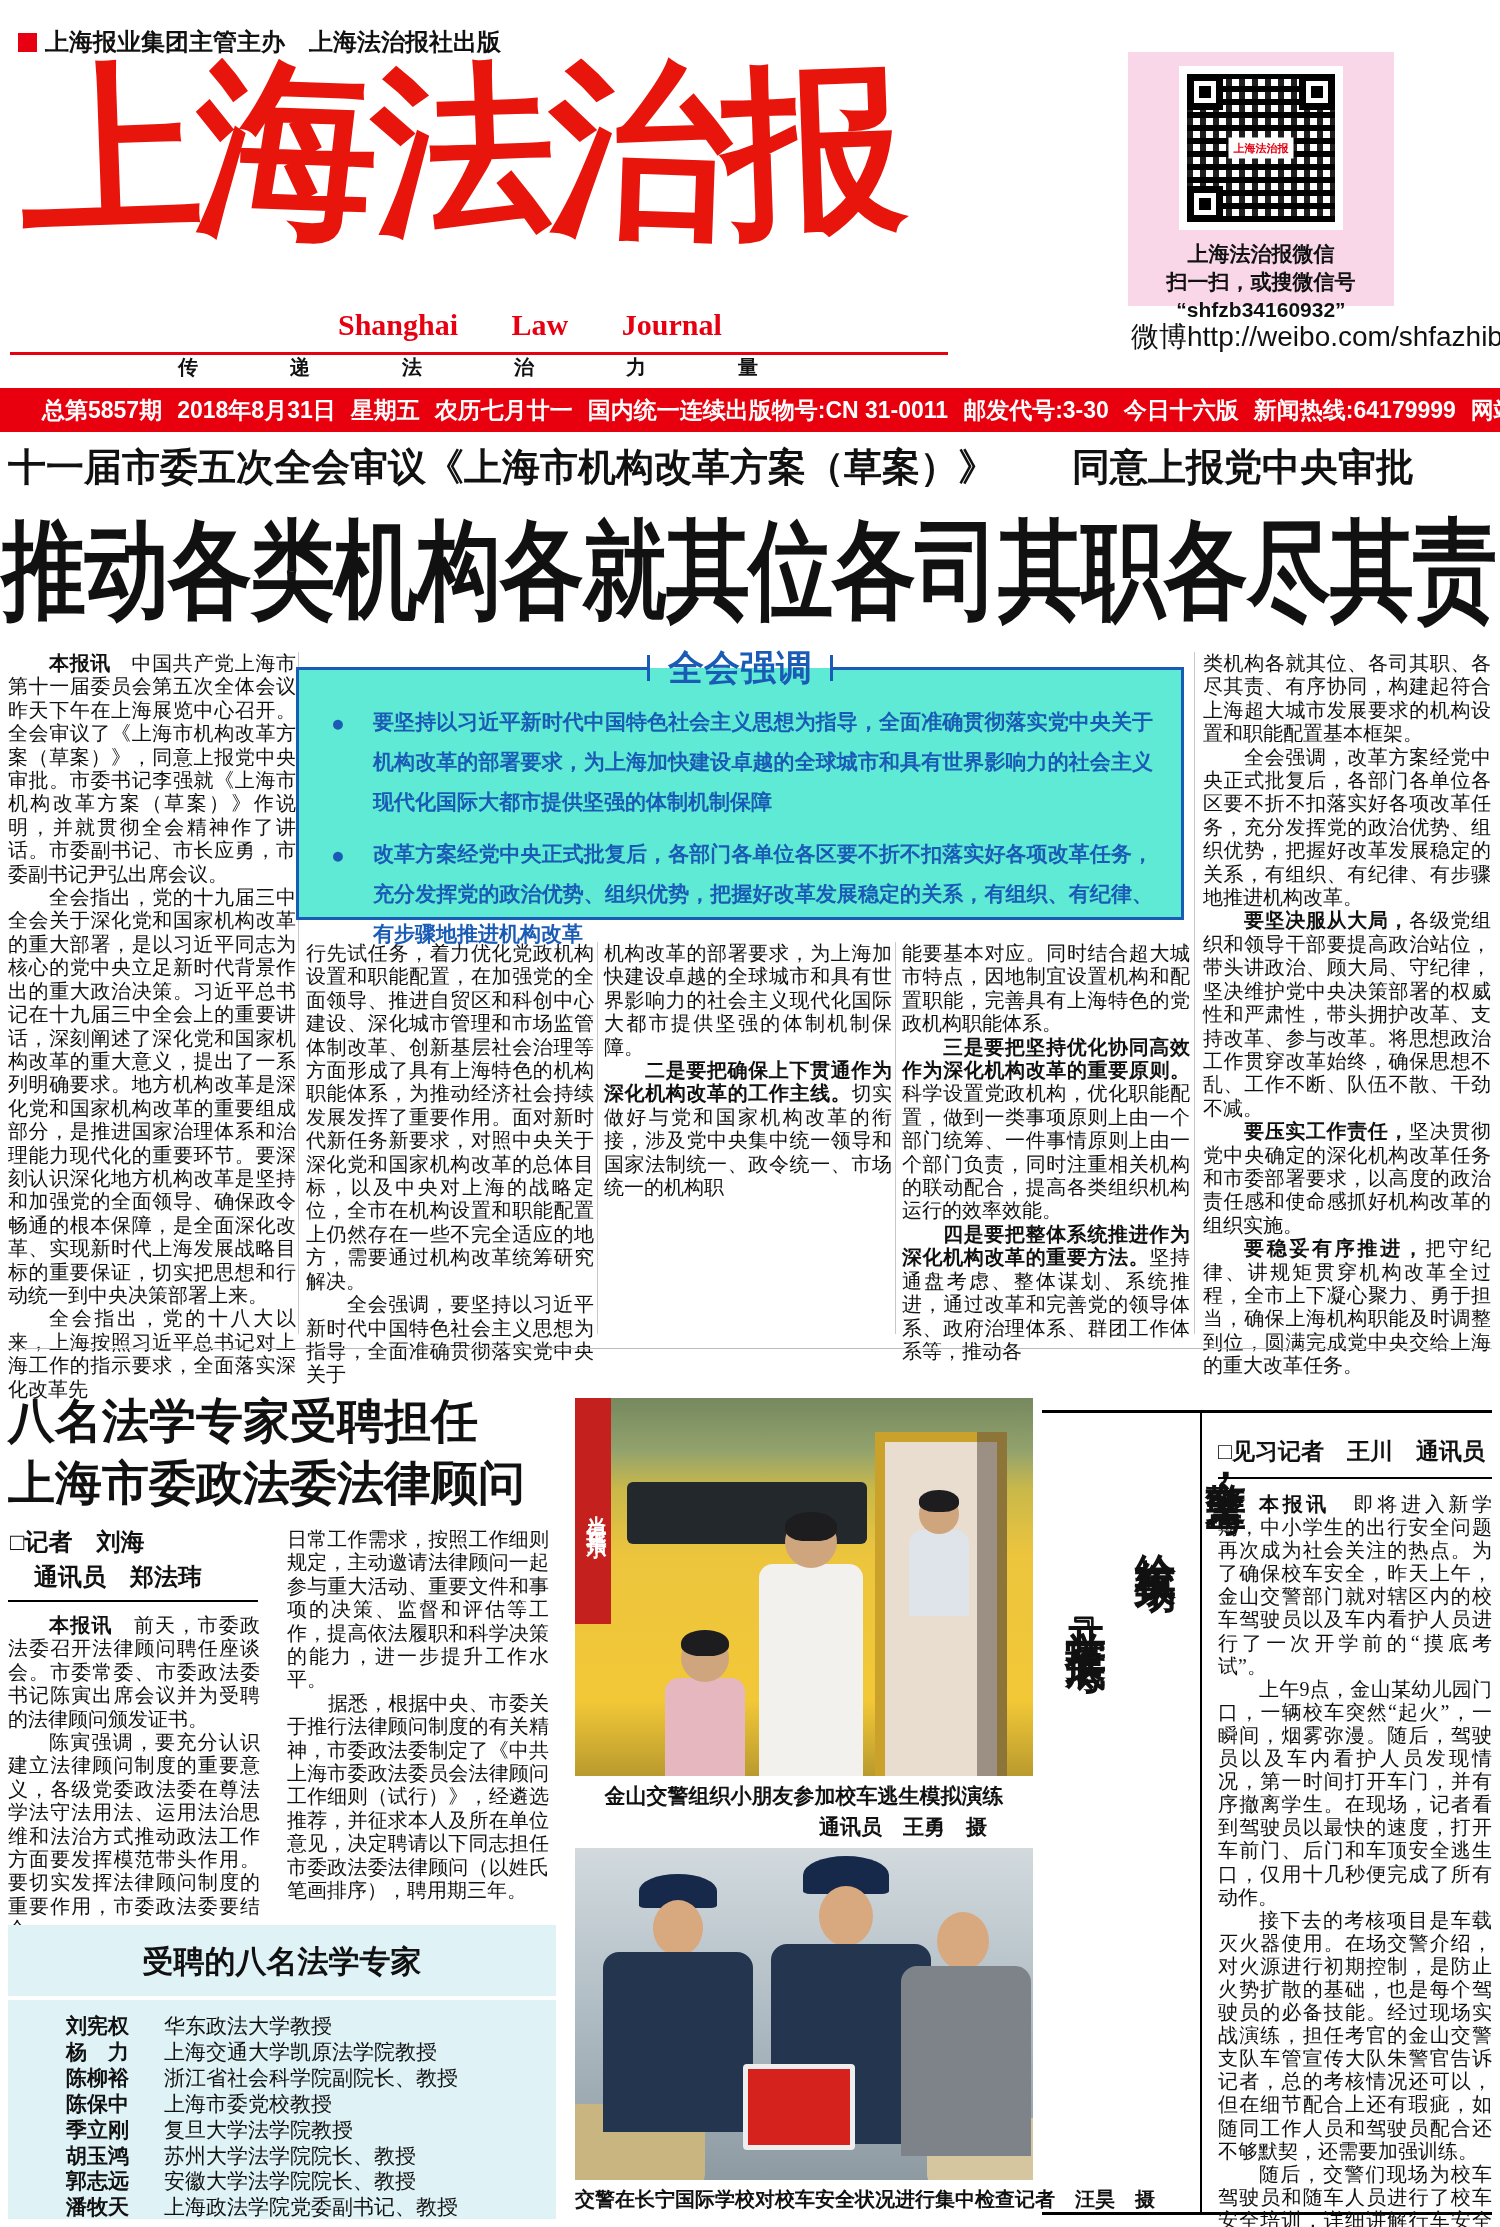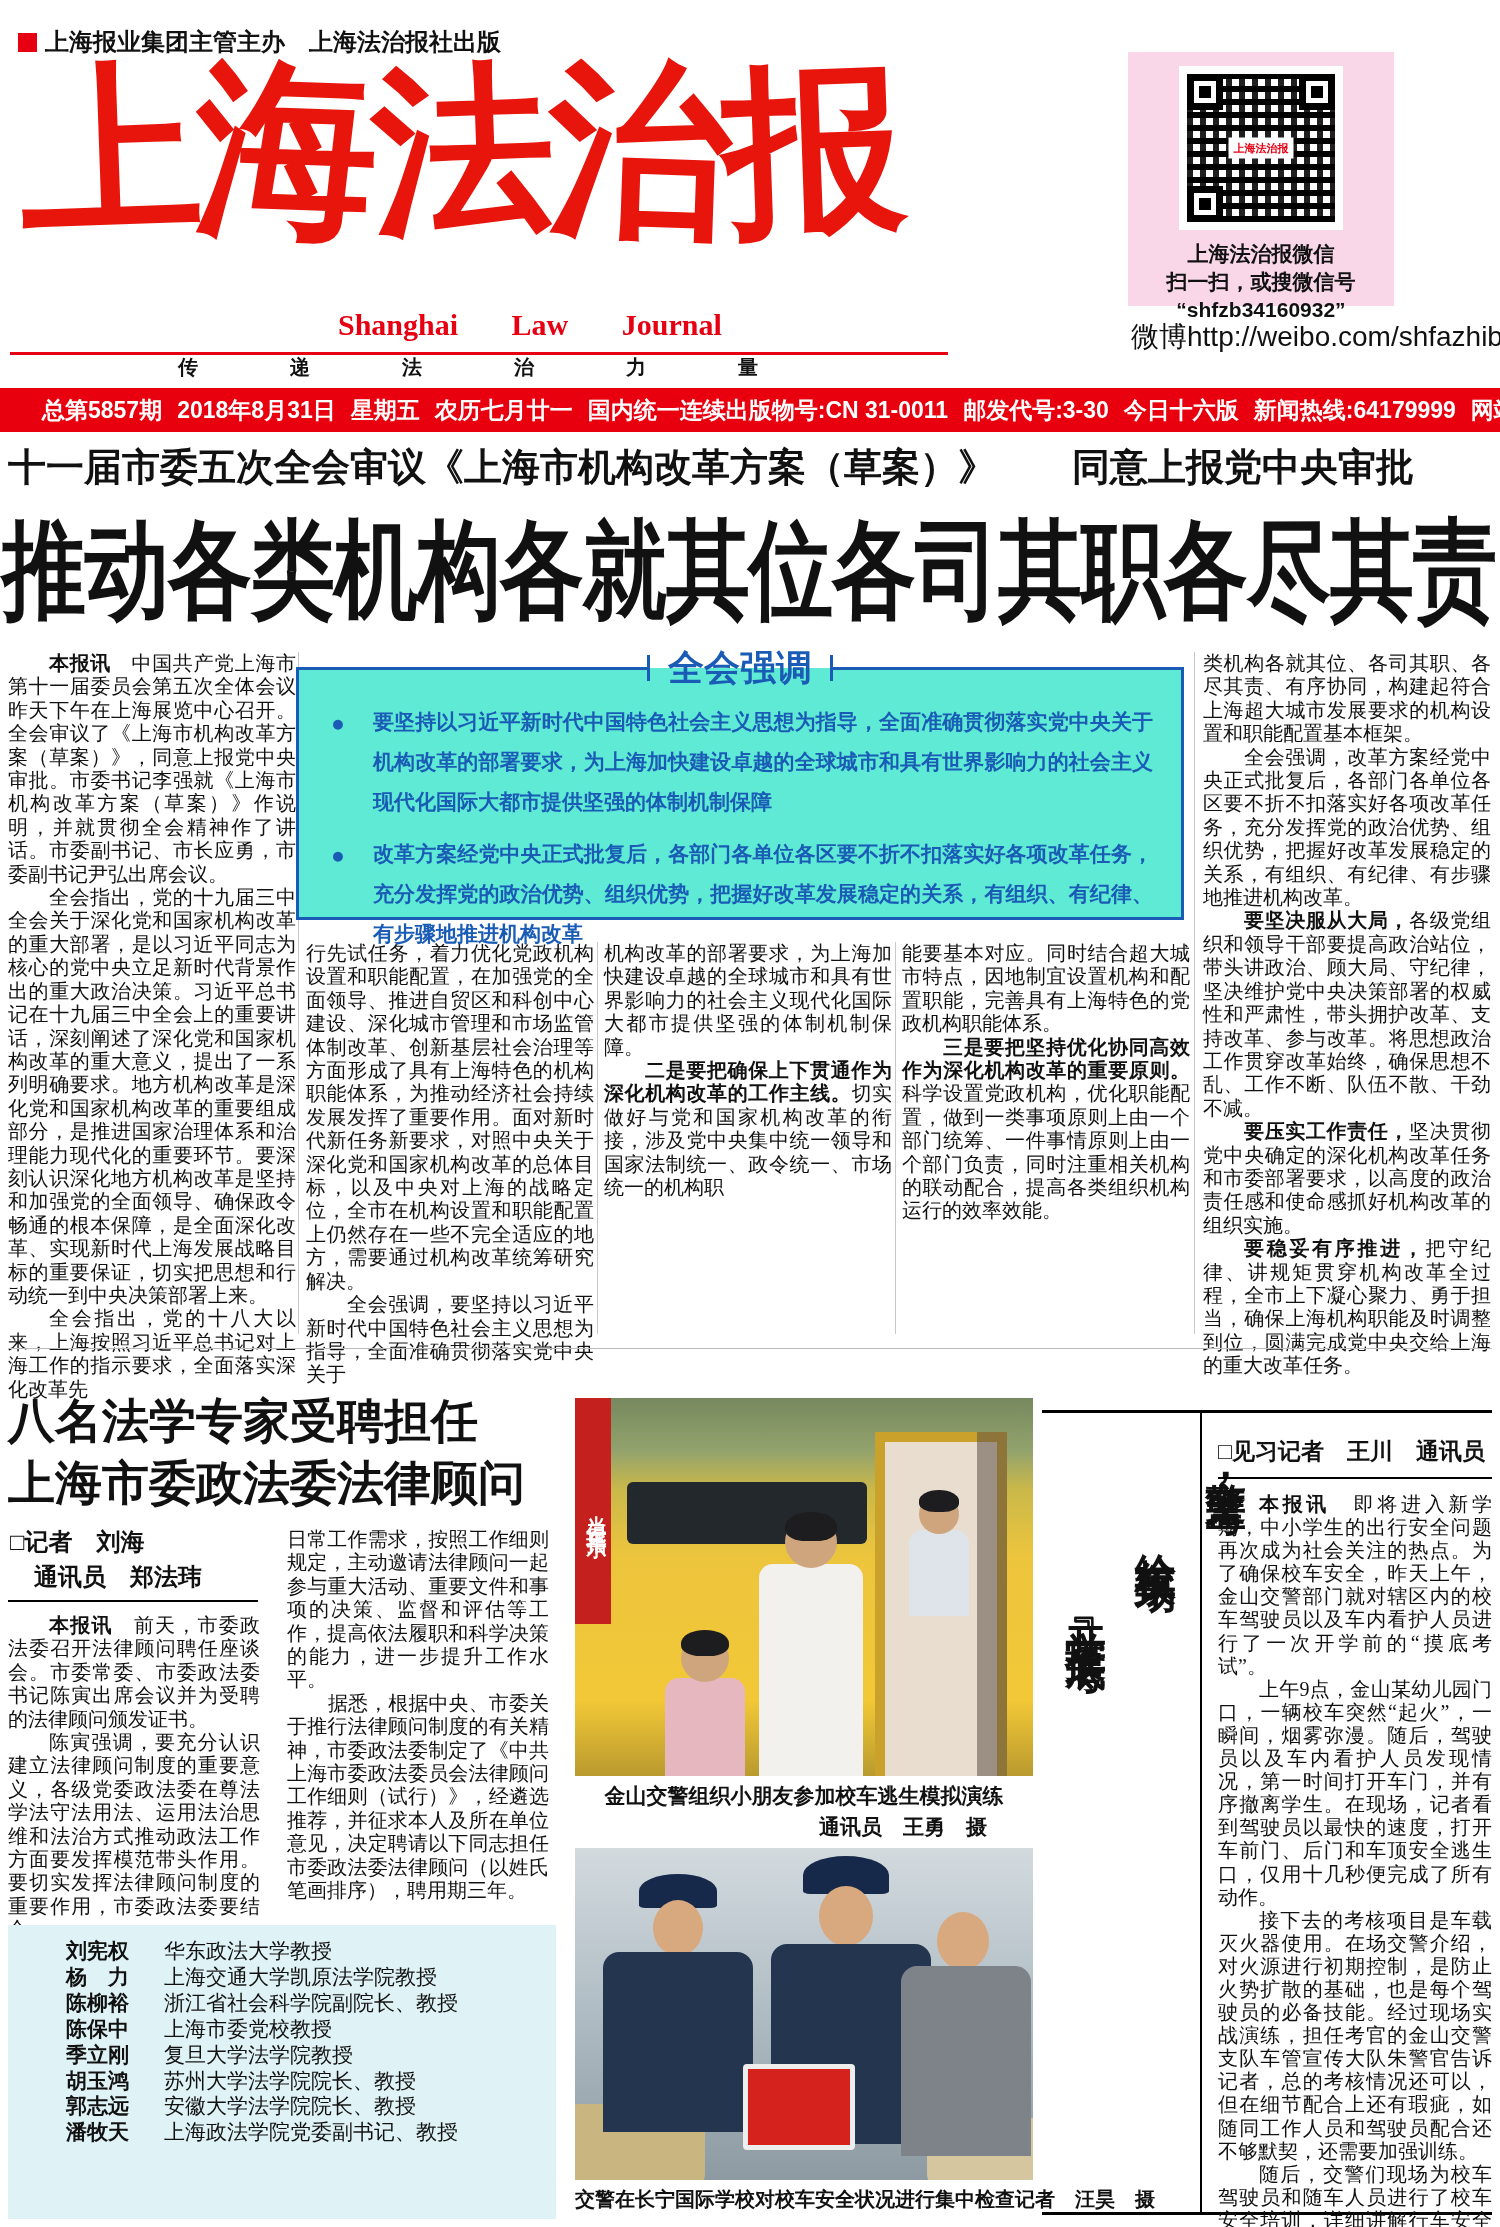--- a/index.html
+++ b/index.html
@@ -204,20 +204,21 @@
       <p class="para noindent" data-name="paragraph">行先试任务，着力优化党政机构设置和职能配置，在加强党的全面领导、推进自贸区和科创中心建设、深化城市管理和市场监管体制改革、创新基层社会治理等方面形成了具有上海特色的机构职能体系，为推动经济社会持续发展发挥了重要作用。面对新时代新任务新要求，对照中央关于深化党和国家机构改革的总体目标，以及中央对上海的战略定位，全市在机构设置和职能配置上仍然存在一些不完全适应的地方，需要通过机构改革统筹研究解决。</p>
       <p class="para" data-name="paragraph">全会强调，要坚持以习近平新时代中国特色社会主义思想为指导，全面准确贯彻落实党中央关于</p>
     </div>
   <div class="lcol" id="lcol2" data-name="lead-column-3">
       <p class="para noindent" data-name="paragraph">机构改革的部署要求，为上海加快建设卓越的全球城市和具有世界影响力的社会主义现代化国际大都市提供坚强的体制机制保障。</p>
       <p class="para" data-name="paragraph"><b>二是要把确保上下贯通作为深化机构改革的工作主线。</b>切实做好与党和国家机构改革的衔接，涉及党中央集中统一领导和国家法制统一、政令统一、市场统一的机构职</p>
     </div>
   <div class="lcol" id="lcol3" data-name="lead-column-4">
       <p class="para noindent" data-name="paragraph">能要基本对应。同时结合超大城市特点，因地制宜设置机构和配置职能，完善具有上海特色的党政机构职能体系。</p>
       <p class="para" data-name="paragraph"><b>三是要把坚持优化协同高效作为深化机构改革的重要原则。</b>科学设置党政机构，优化职能配置，做到一类事项原则上由一个部门统筹、一件事情原则上由一个部门负责，同时注重相关机构的联动配合，提高各类组织机构运行的效率效能。</p>
+      <p class="para" data-name="paragraph"><b>四是要把整体系统推进作为深化机构改革的重要方法。</b>坚持通盘考虑、整体谋划、系统推进，通过改革和完善党的领导体系、政府治理体系、群团工作体系等，推动各</p>
     </div>
   <div class="lcol" id="lcol4" data-name="lead-column-5">
       <p class="para noindent" data-name="paragraph">类机构各就其位、各司其职、各尽其责、有序协同，构建起符合上海超大城市发展要求的机构设置和职能配置基本框架。</p>
       <p class="para" data-name="paragraph">全会强调，改革方案经党中央正式批复后，各部门各单位各区要不折不扣落实好各项改革任务，充分发挥党的政治优势、组织优势，把握好改革发展稳定的关系，有组织、有纪律、有步骤地推进机构改革。</p>
       <p class="para" data-name="paragraph"><b>要坚决服从大局，</b>各级党组织和领导干部要提高政治站位，带头讲政治、顾大局、守纪律，坚决维护党中央决策部署的权威性和严肃性，带头拥护改革、支持改革、参与改革。将思想政治工作贯穿改革始终，确保思想不乱、工作不断、队伍不散、干劲不减。</p>
       <p class="para" data-name="paragraph"><b>要压实工作责任，</b>坚决贯彻党中央确定的深化机构改革任务和市委部署要求，以高度的政治责任感和使命感抓好机构改革的组织实施。</p>
       <p class="para" data-name="paragraph"><b>要稳妥有序推进，</b>把守纪律、讲规矩贯穿机构改革全过程，全市上下凝心聚力、勇于担当，确保上海机构职能及时调整到位，圆满完成党中央交给上海的重大改革任务。</p>
     </div>
 
   <div class="emph-box" data-name="emphasis-box">
@@ -249,20 +250,21 @@
 <div class="advcol" id="advcol0" data-name="advisors-column-1">
     <p class="para" data-name="paragraph"><b>本报讯</b>　前天，市委政法委召开法律顾问聘任座谈会。市委常委、市委政法委书记陈寅出席会议并为受聘的法律顾问颁发证书。</p>
     <p class="para" data-name="paragraph">陈寅强调，要充分认识建立法律顾问制度的重要意义，各级党委政法委在尊法学法守法用法、运用法治思维和法治方式推动政法工作方面要发挥模范带头作用。要切实发挥法律顾问制度的重要作用，市委政法委要结合</p>
   </div>
 <div class="advcol" id="advcol1" data-name="advisors-column-2">
     <p class="para noindent" data-name="paragraph">日常工作需求，按照工作细则规定，主动邀请法律顾问一起参与重大活动、重要文件和事项的决策、监督和评估等工作，提高依法履职和科学决策的能力，进一步提升工作水平。</p>
     <p class="para" data-name="paragraph">据悉，根据中央、市委关于推行法律顾问制度的有关精神，市委政法委制定了《中共上海市委政法委员会法律顾问工作细则（试行）》，经遴选推荐，并征求本人及所在单位意见，决定聘请以下同志担任市委政法委法律顾问（以姓氏笔画排序），聘用期三年。</p>
   </div>
 
 <div class="experts" data-name="experts-box">
+  <div class="experts-title" data-name="experts-box-title">受聘的八名法学专家</div>
   <div class="experts-list" id="experts-list" data-name="experts-list">
       <div class="expert-row" data-name="expert-row">
         <span class="expert-name" data-name="expert-name">刘宪权</span>
         <span class="expert-title" data-name="expert-title">华东政法大学教授</span>
       </div>
       <div class="expert-row" data-name="expert-row">
         <span class="expert-name" data-name="expert-name">杨　力</span>
         <span class="expert-title" data-name="expert-title">上海交通大学凯原法学院教授</span>
       </div>
       <div class="expert-row" data-name="expert-row">

